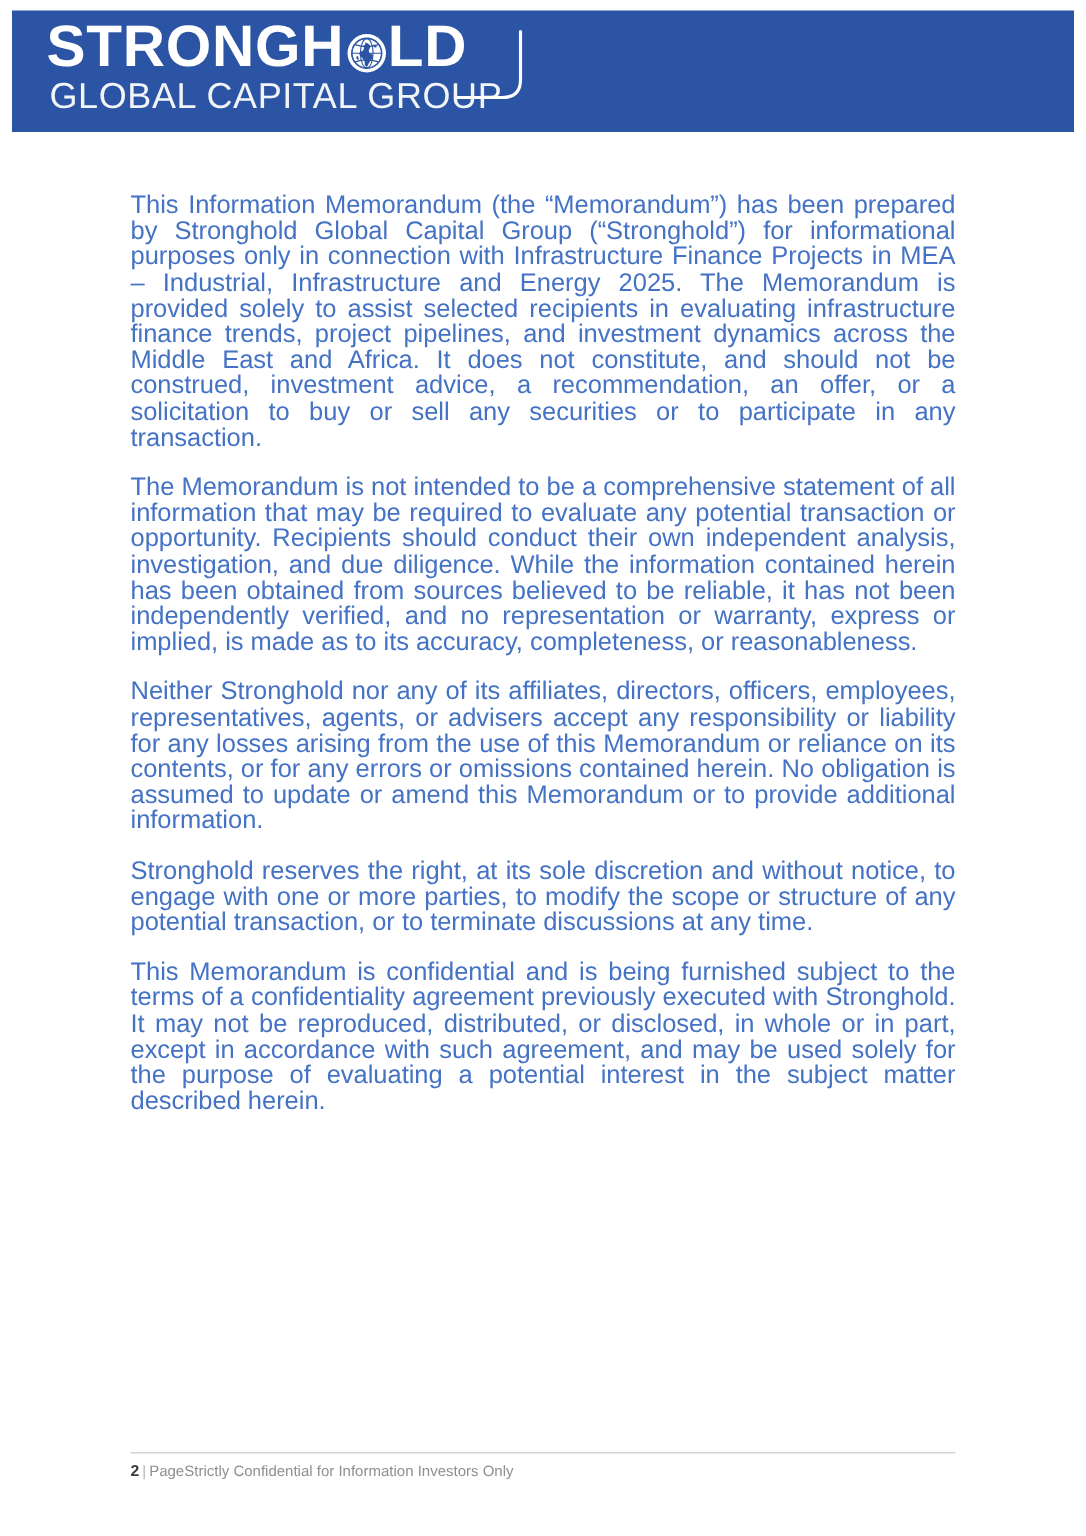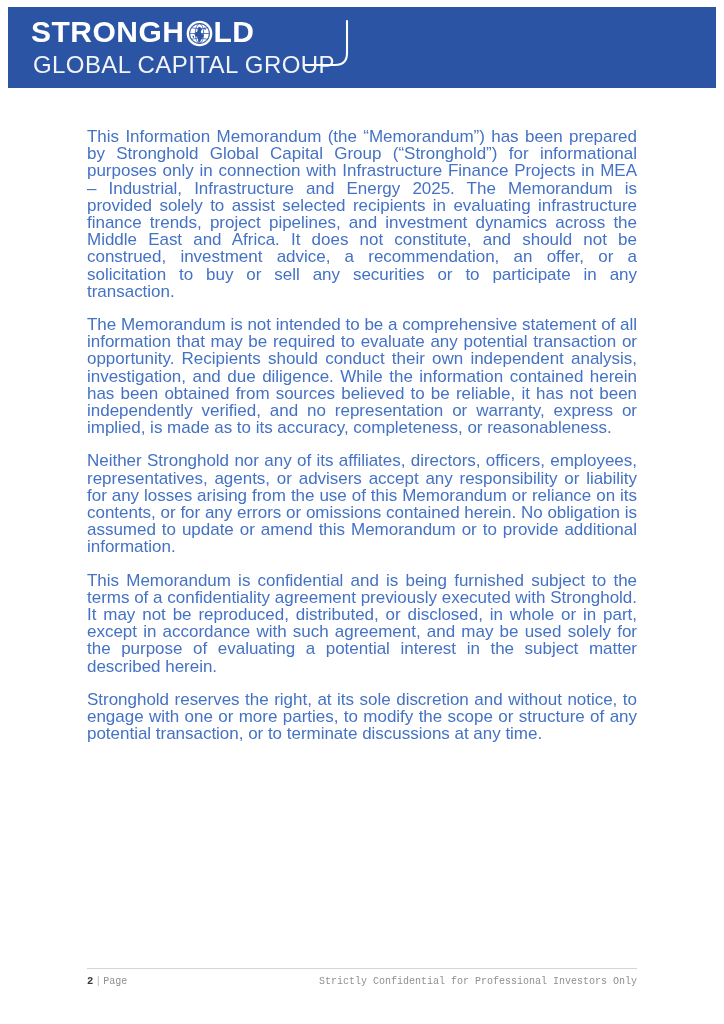--- a/index.html
+++ b/index.html
@@ -44,21 +44,21 @@
 
   .logo-top {
     position: absolute;
     left: 0;
     top: 0;
     height: 34px;
     display: flex;
     align-items: center;
     font-family: "Liberation Sans", sans-serif;
     font-weight: bold;
-    font-size: 30px;
+    font-size: 39px;
     letter-spacing: 0.5px;
     color: #ffffff;
     line-height: 34px;
     white-space: nowrap;
   }
 
   .logo-globe {
     display: inline-block;
     width: 27px;
     height: 27px;
@@ -126,23 +126,23 @@
     width: 550px;
   }
   .footer-rule {
     width: 100%;
     height: 1px;
     background: #d4d4d4;
     margin-bottom: 6px;
   }
   .footer-row {
     display: flex;
-    justify-content: space-between;
+    justify-content: flex-start;
     align-items: baseline;
-    font-family: Liberation Mono, monospace;
+    font-family: Liberation Sans, sans-serif;
     font-size: 10px;
     color: #9a9a9a;
   }
   .footer-left { white-space: nowrap; }
   .footer-pagenum {
     font-weight: bold;
     color: #3b3b3b;
     font-size: 10.5px;
   }
   .footer-sep {
@@ -194,27 +194,27 @@
         <path d="M44 2 L44 34 Q44 46 32 46 L2 46" fill="none" stroke="#ffffff" stroke-width="2.1" stroke-linecap="round"></path>
       </svg>
     </div>
   </div>
 
   <div class="content">
 
     <p class="para">This Information Memorandum (the “Memorandum”) has been prepared by Stronghold Global Capital Group (“Stronghold”) for informational purposes only in connection with Infrastructure Finance Projects in MEA – Industrial, Infrastructure and Energy 2025. The Memorandum is provided solely to assist selected recipients in evaluating infrastructure finance trends, project pipelines, and investment dynamics across the Middle East and Africa. It does not constitute, and should not be construed, investment advice, a recommendation, an offer, or a solicitation to buy or sell any securities or to participate in any transaction.</p>
     <p class="para">The Memorandum is not intended to be a comprehensive statement of all information that may be required to evaluate any potential transaction or opportunity. Recipients should conduct their own independent analysis, investigation, and due diligence. While the information contained herein has been obtained from sources believed to be reliable, it has not been independently verified, and no representation or warranty, express or implied, is made as to its accuracy, completeness, or reasonableness.</p>
     <p class="para">Neither Stronghold nor any of its affiliates, directors, officers, employees, representatives, agents, or advisers accept any responsibility or liability for any losses arising from the use of this Memorandum or reliance on its contents, or for any errors or omissions contained herein. No obligation is assumed to update or amend this Memorandum or to provide additional information.</p>
+    <p class="para">Stronghold reserves the right, at its sole discretion and without notice, to engage with one or more parties, to modify the scope or structure of any potential transaction, or to terminate discussions at any time.</p>
     <p class="para">This Memorandum is confidential and is being furnished subject to the terms of a confidentiality agreement previously executed with Stronghold. It may not be reproduced, distributed, or disclosed, in whole or in part, except in accordance with such agreement, and may be used solely for the purpose of evaluating a potential interest in the subject matter described herein.</p>
-    <p class="para">Stronghold reserves the right, at its sole discretion and without notice, to engage with one or more parties, to modify the scope or structure of any potential transaction, or to terminate discussions at any time.</p>
   </div>
 
   <div class="footer">
     <div class="footer-rule"></div>
     <div class="footer-row">
       <div class="footer-left">
         <span class="footer-pagenum">2</span><span class="footer-sep">|</span><span class="footer-pagelabel">Page</span>
       </div>
-      <div class="footer-right">Strictly Confidential for Professional Investors Only</div>
+      <div class="footer-right">Strictly Confidential for Information Investors Only</div>
     </div>
   </div>
 
 </div>
 
 </body></html>

